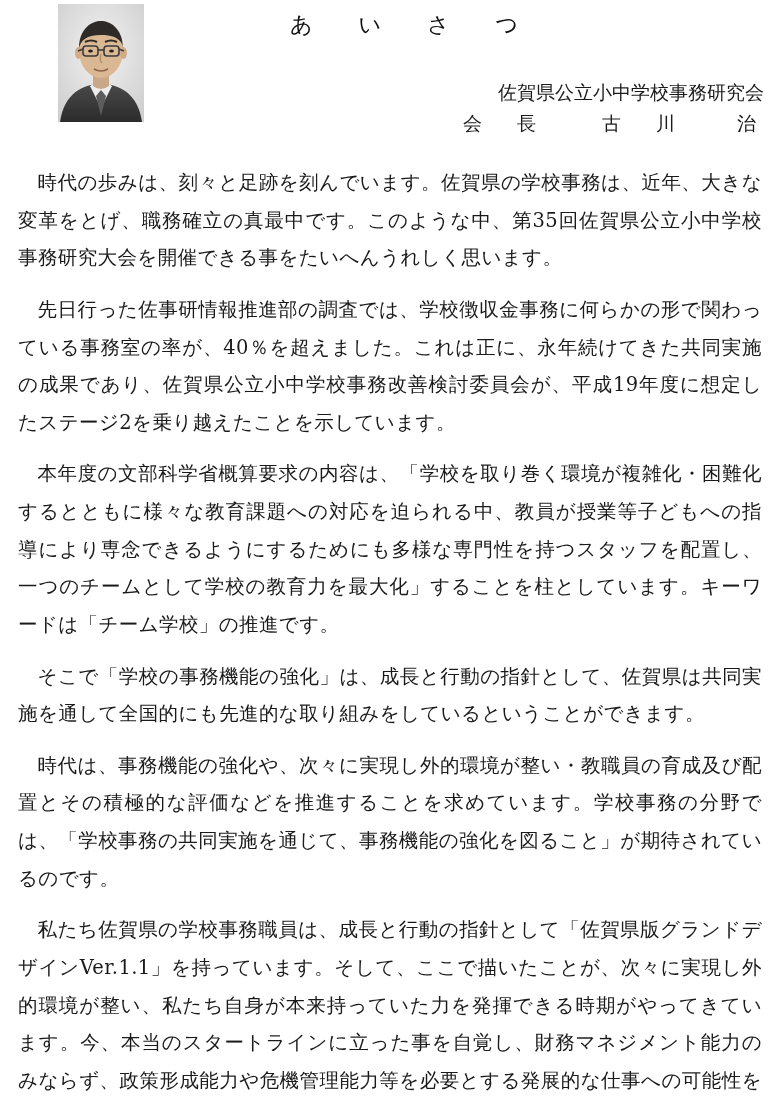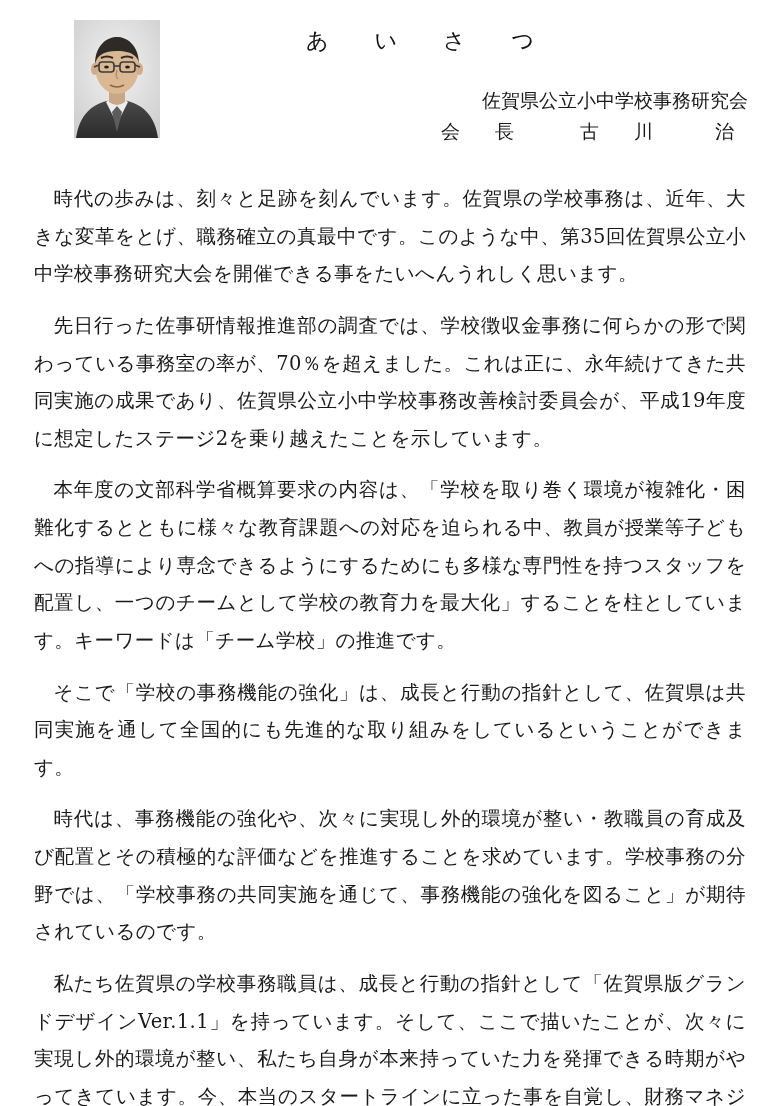--- a/index.html
+++ b/index.html
@@ -12,21 +12,21 @@
     height: 1106px;
     font-family: "Liberation Serif", "DejaVu Serif", serif;
     color: #1a1a1a;
     overflow: hidden;
   }
   .page {
     position: relative;
     width: 782px;
     height: 1106px;
     box-sizing: border-box;
-    padding: 16px;
+    padding: 0;
   }
 
   
   .header {
     position: relative;
     height: 150px;
   }
   .portrait {
     position: absolute;
     left: 58px;
@@ -45,34 +45,34 @@
     font-size: 22px;
     letter-spacing: 12px;
     color: #111;
     font-family: "DejaVu Serif", serif;
     white-space: nowrap;
   }
 
   .signature {
     position: absolute;
     right: 18px;
-    top: 70px;
+    top: 78px;
     text-align: right;
     font-size: 19px;
     line-height: 1.5;
     font-family: "DejaVu Serif", serif;
     white-space: nowrap;
   }
   .signature .org {
     display: block;
   }
   .signature .name {
     display: block;
     margin-top: 2px;
-    margin-right: 6px;
+    margin-right: 0;
   }
   .signature .name .post {
     letter-spacing: 8px;
   }
   .signature .name .gap {
     display: inline-block;
     width: 46px;
   }
   .signature .name .person {
     letter-spacing: 8px;
@@ -157,21 +157,21 @@
         <span class="post">会　長</span>
         <span class="gap"></span>
         <span class="person">古　川　　治</span>
       </span>
     </div>
 
   </div>
 
   <div class="body-text">
     <p class="para">時代の歩みは、刻々と足跡を刻んでいます。佐賀県の学校事務は、近年、大きな変革をとげ、職務確立の真最中です。このような中、第35回佐賀県公立小中学校事務研究大会を開催できる事をたいへんうれしく思います。</p>
-    <p class="para">先日行った佐事研情報推進部の調査では、学校徴収金事務に何らかの形で関わっている事務室の率が、70％を超えました。これは正に、永年続けてきた共同実施の成果であり、佐賀県公立小中学校事務改善検討委員会が、平成19年度に想定したステージ2を乗り越えたことを示しています。</p>
+    <p class="para">先日行った佐事研情報推進部の調査では、学校徴収金事務に何らかの形で関わっている事務室の率が、40％を超えました。これは正に、永年続けてきた共同実施の成果であり、佐賀県公立小中学校事務改善検討委員会が、平成19年度に想定したステージ2を乗り越えたことを示しています。</p>
     <p class="para">本年度の文部科学省概算要求の内容は、「学校を取り巻く環境が複雑化・困難化するとともに様々な教育課題への対応を迫られる中、教員が授業等子どもへの指導により専念できるようにするためにも多様な専門性を持つスタッフを配置し、一つのチームとして学校の教育力を最大化」することを柱としています。キーワードは「チーム学校」の推進です。</p>
     <p class="para">そこで「学校の事務機能の強化」は、成長と行動の指針として、佐賀県は共同実施を通して全国的にも先進的な取り組みをしているということができます。</p>
     <p class="para">時代は、事務機能の強化や、次々に実現し外的環境が整い・教職員の育成及び配置とその積極的な評価などを推進することを求めています。学校事務の分野では、「学校事務の共同実施を通じて、事務機能の強化を図ること」が期待されているのです。</p>
     <p class="para">私たち佐賀県の学校事務職員は、成長と行動の指針として「佐賀県版グランドデザインVer.1.1」を持っています。そして、ここで描いたことが、次々に実現し外的環境が整い、私たち自身が本来持っていた力を発揮できる時期がやってきています。今、本当のスタートラインに立った事を自覚し、財務マネジメント能力のみならず、政策形成能力や危機管理能力等を必要とする発展的な仕事への可能性を信じて前へ進みましょう。同時に、教育行政職員としての「教育的視点」を忘れず、「子どもの豊かな育ちを共に担っていく」ことを念頭において業務を推進していきます。</p>
 
   </div>
 
 </div>
 
 </body></html>

